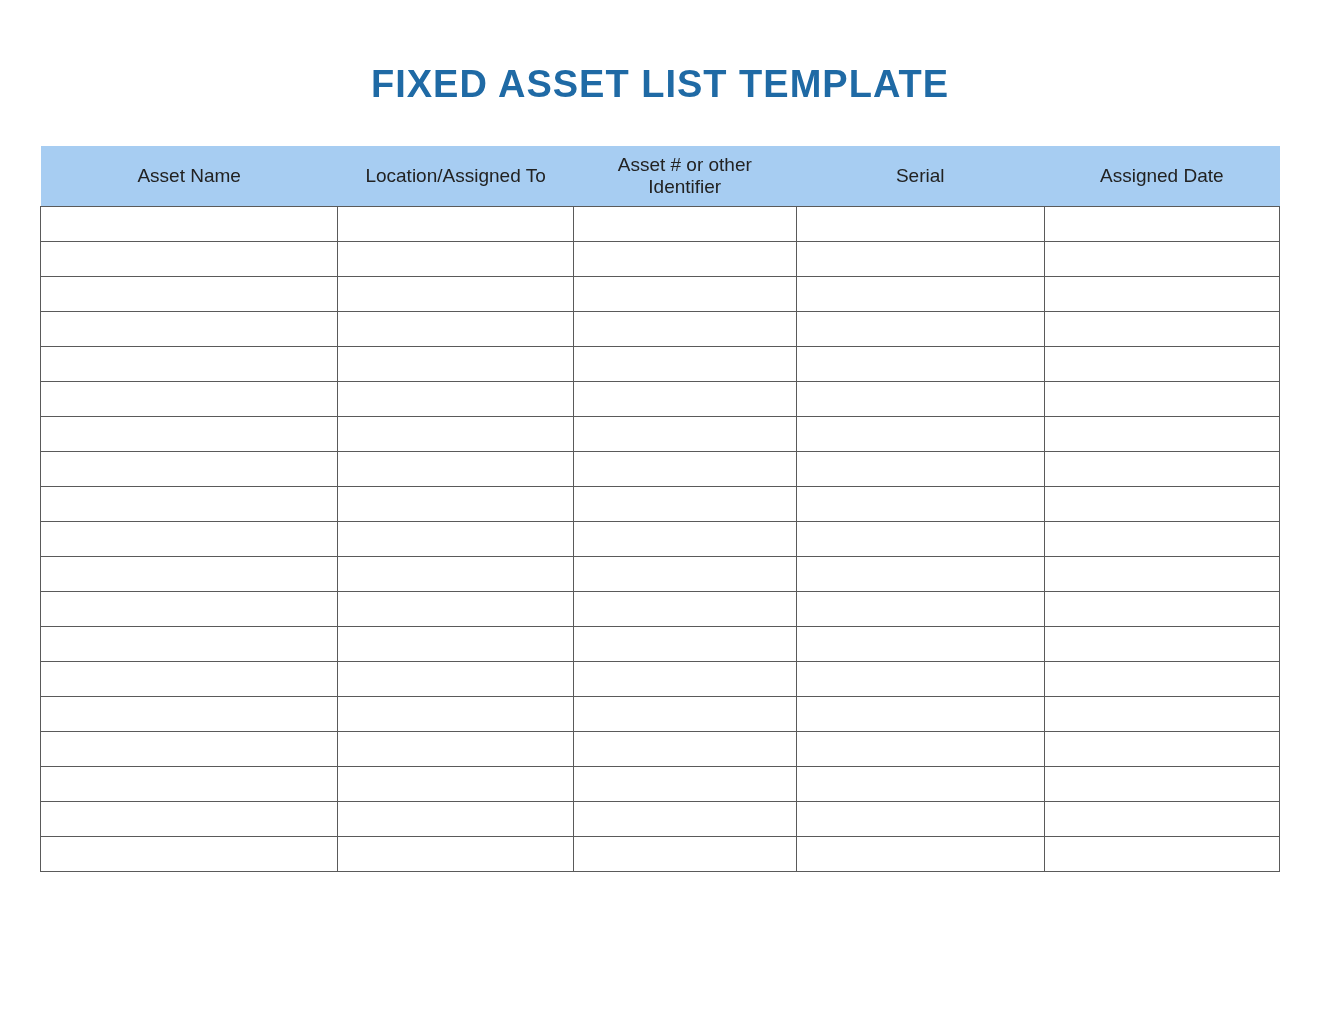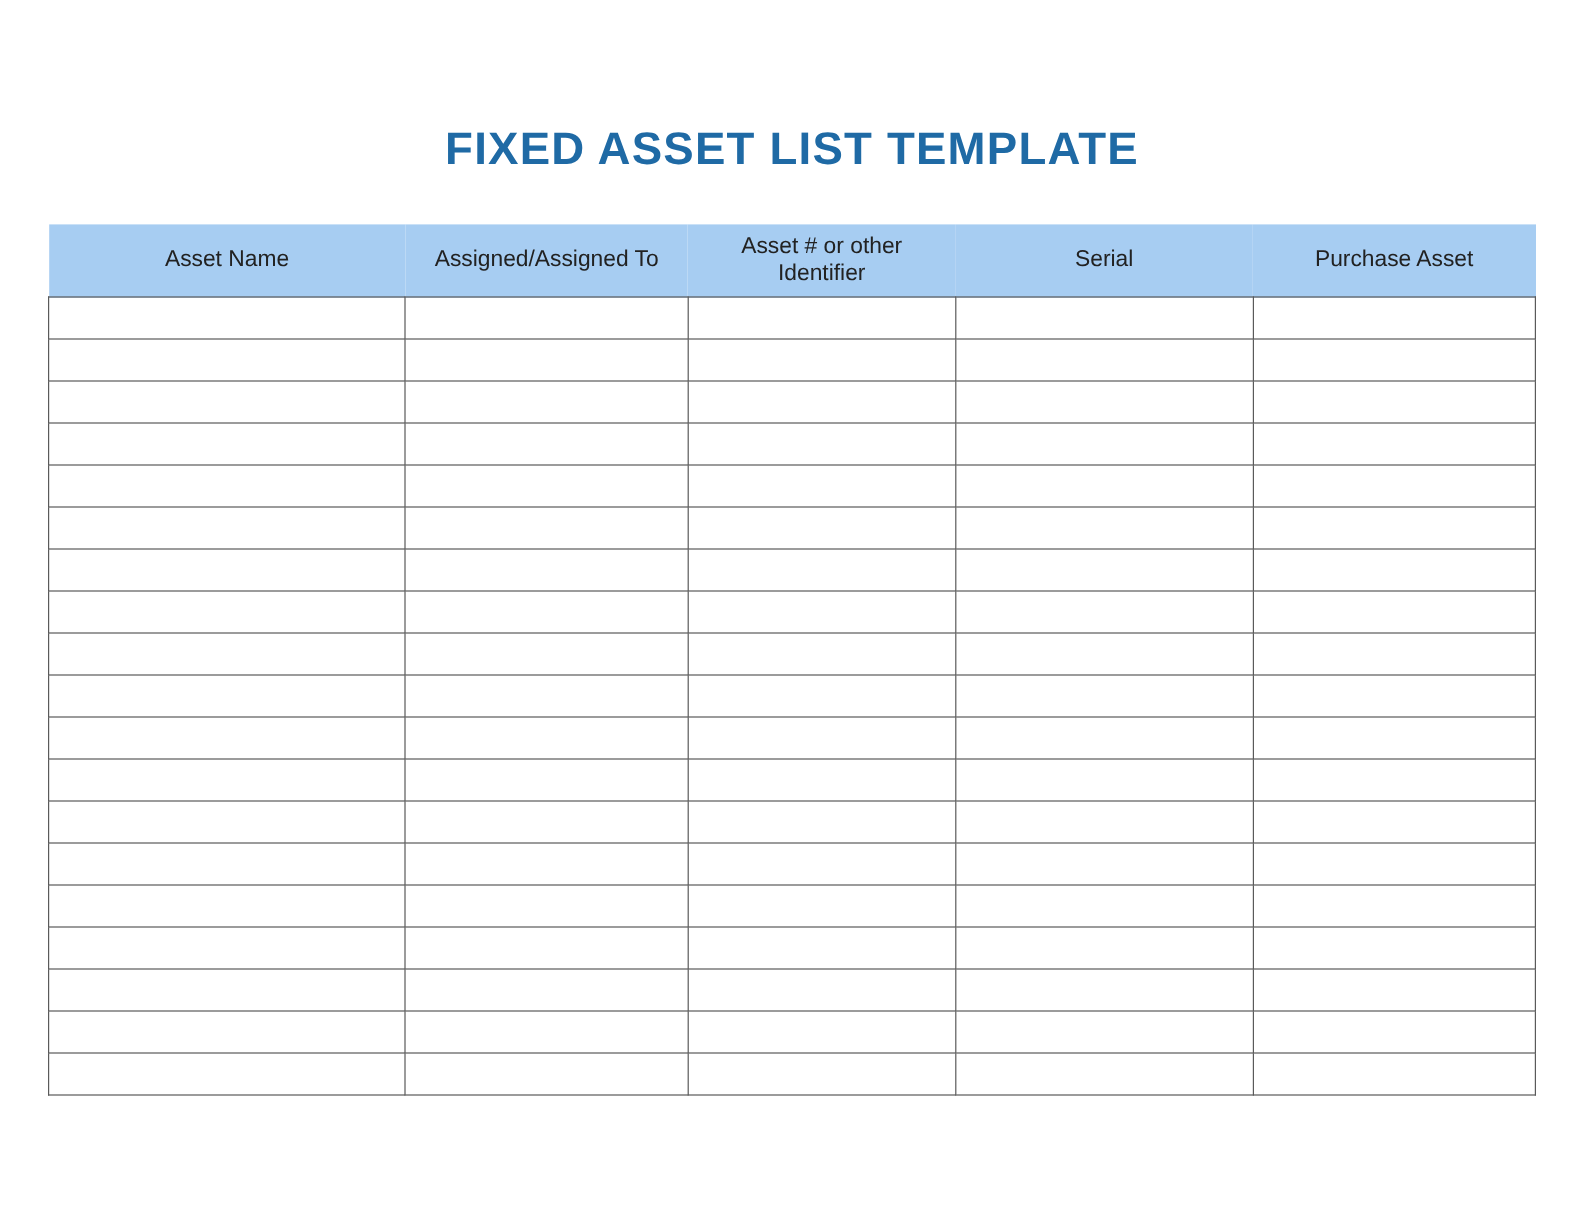--- a/index.html
+++ b/index.html
@@ -7,21 +7,21 @@
     padding: 0;
     width: 1320px;
     height: 1020px;
     background: #ffffff;
     font-family: "Century Gothic", "Avant Garde", "URW Gothic", Futura, Arial, sans-serif;
     color: #2b2b2b;
   }
   .page {
     box-sizing: border-box;
     width: 1320px;
-    padding: 104px 40px 40px 40px;
+    padding: 63px 40px 40px 40px;
   }
   .title {
     text-align: center;
     font-size: 38px;
     font-weight: 700;
     letter-spacing: 1px;
     color: #1f6aa5;
     margin: 0 0 40px 0;
   }
   table.asset {
@@ -65,24 +65,24 @@
     <colgroup>
       <col class="c1">
         <col class="c2">
         <col class="c3">
         <col class="c4">
         <col class="c5">
     </colgroup>
     <thead>
       <tr>
         <th>Asset Name</th>
-        <th>Assigned/Assigned To</th>
+        <th>Location/Assigned To</th>
         <th>Asset # or other Identifier</th>
         <th>Serial</th>
-        <th>Purchase Asset</th>
+        <th>Assigned Date</th>
       </tr>
     </thead>
     <tbody>
 
     <tr>
           <td></td>
           <td></td>
           <td></td>
           <td></td>
           <td></td>

